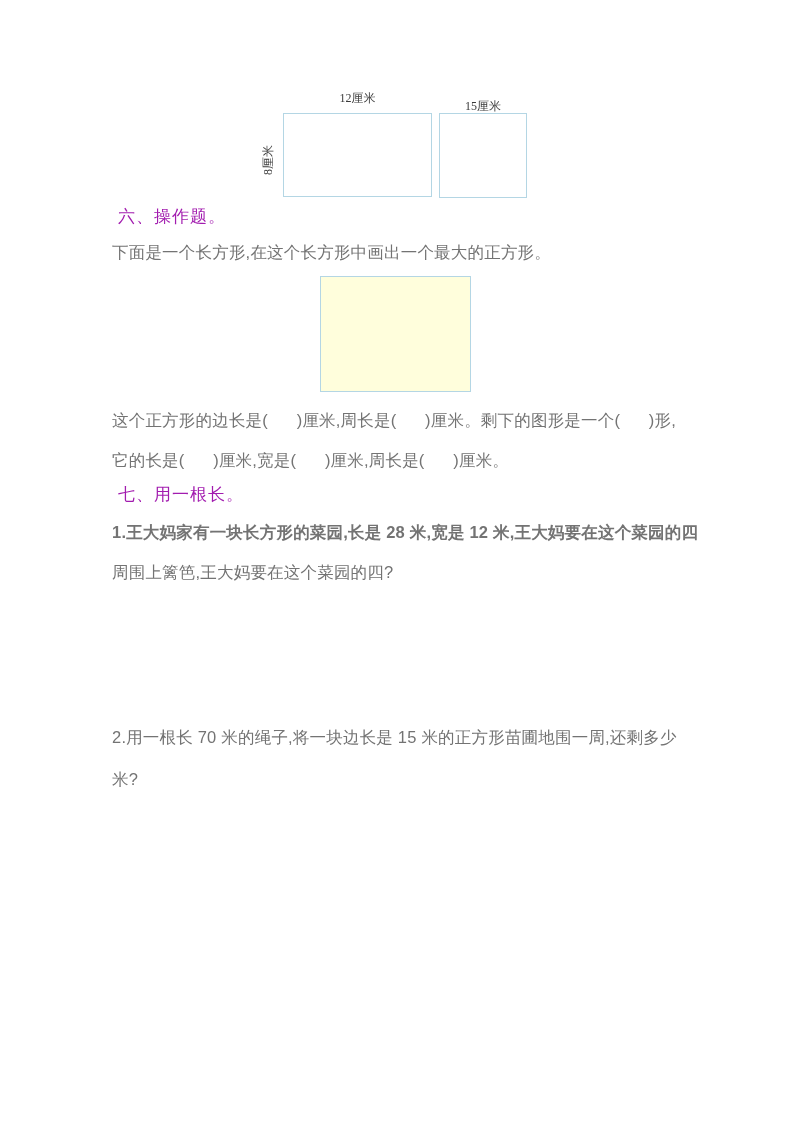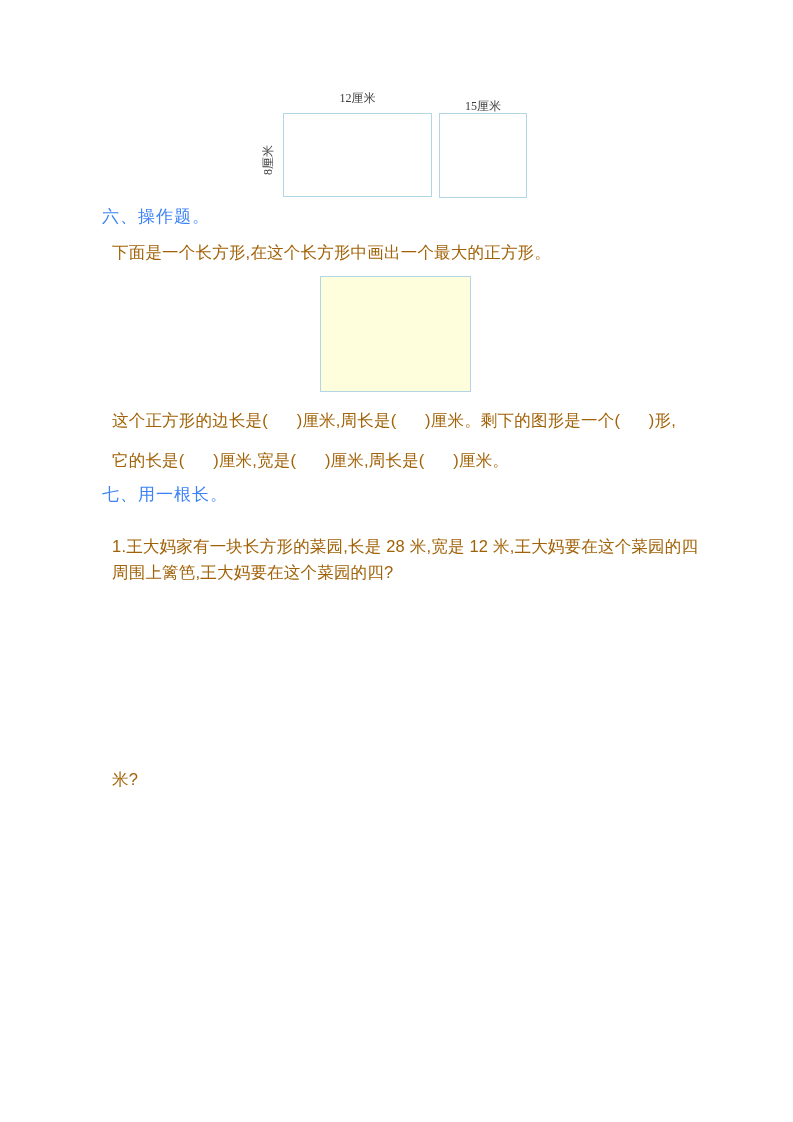--- a/index.html
+++ b/index.html
@@ -46,39 +46,39 @@
     transform: rotate(-90deg);
   }
 
   
   .line {
     position: absolute;
     left: 112px;
     font-size: 16.5px;
     line-height: 20px;
     white-space: pre;
-    color: #a16207;
+    color: #737373;
     letter-spacing: 0.2px;
   }
   .heading {
     position: absolute;
-    left: 102px;
+    left: 118px;
     font-family: "Liberation Serif", serif;
     font-size: 17px;
     line-height: 20px;
-    color: #3b82f6;
+    color: #a21caf;
     white-space: pre;
     letter-spacing: 1px;
   }
   .h-six   { top: 207px; }
   .l-instr { top: 242px; }
   .l-blank1{ top: 410px; }
   .l-blank2{ top: 450px; }
   .h-seven { top: 485px; }
-  .l-p1a   { top: 536px; }
+  .l-p1a   { top: 522px; font-weight: bold; }
   .l-p1b   { top: 562px; }
   .l-p2a   { top: 727px; }
   .l-p2b   { top: 769px; }
 </style>
 </head>
 <body>
 
 <div class="page">
 
   <div class="dim-label dim-top-1">12厘米</div>
@@ -89,15 +89,16 @@
 
   <div class="heading h-six">六、操作题。</div>
   <div class="line l-instr">下面是一个长方形,在这个长方形中画出一个最大的正方形。</div>
   <div class="shape shape-canvas"></div>
   <div class="line l-blank2">它的长是(      )厘米,宽是(      )厘米,周长是(      )厘米。</div>
   <div class="line l-blank1">这个正方形的边长是(      )厘米,周长是(      )厘米。剩下的图形是一个(      )形,</div>
 
   <div class="heading h-seven">七、用一根长。</div>
   <div class="line l-p1a">1.王大妈家有一块长方形的菜园,长是 28 米,宽是 12 米,王大妈要在这个菜园的四</div>
   <div class="line l-p1b">周围上篱笆,王大妈要在这个菜园的四?</div>
+  <div class="line l-p2a">2.用一根长 70 米的绳子,将一块边长是 15 米的正方形苗圃地围一周,还剩多少</div>
   <div class="line l-p2b">米?</div>
 
 </div>
 
 </body></html>

